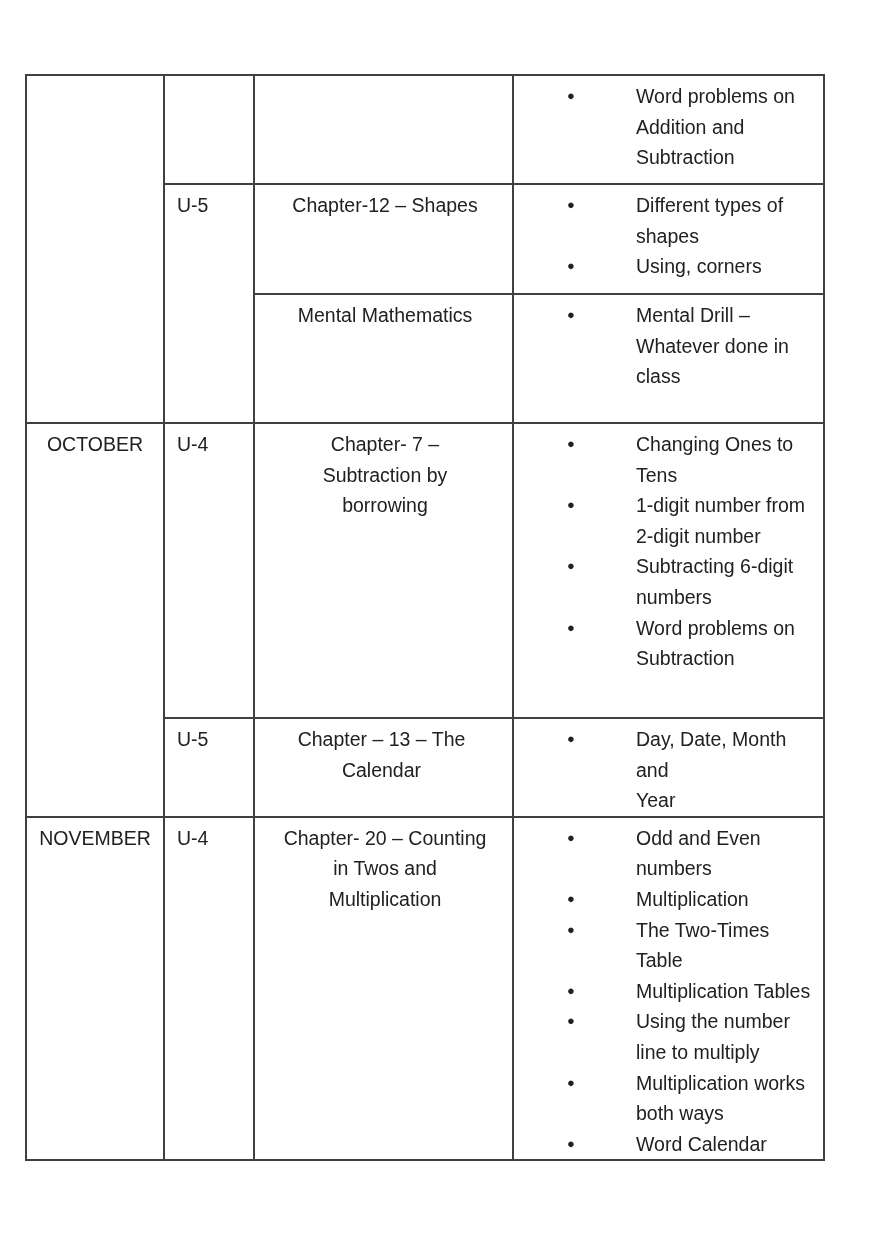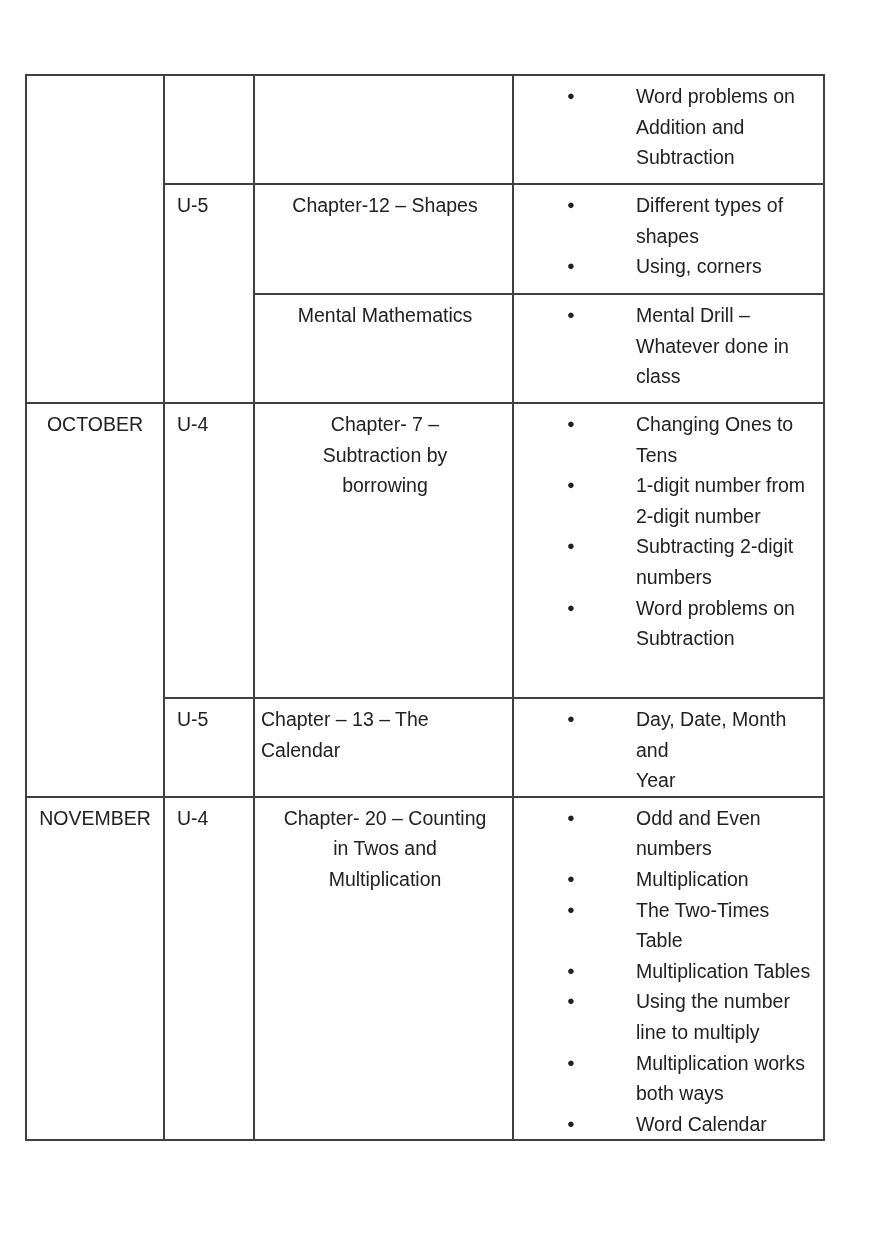--- a/index.html
+++ b/index.html
@@ -38,21 +38,21 @@
   }
   td.unit-cell {
     padding: 5px 2px 0 12px;
   }
   td.chapter-cell {
     padding: 5px 8px 0 11px;
     white-space: pre-line;
     text-align: center;
   }
   td.chapter-cell.center {
-    text-align: left;
+    text-align: center;
     padding-left: 6px;
     padding-right: 10px;
   }
   td.topics-cell {
     padding: 5px 10px 0 50px;
   }
   .topic {
     display: flex;
     align-items: flex-start;
   }
@@ -103,21 +103,21 @@
           <span class="topic-text">Different types of
 shapes</span>
         </div>
         <div class="topic">
           <span class="topic-bullet">●</span>
           <span class="topic-text">Using, corners</span>
         </div>
       </td>
     </tr>
 
-    <tr style="height:109px">
+    <tr style="height:129px">
       <td class="chapter-cell">Mental Mathematics</td>
       <td class="topics-cell">
         <div class="topic">
           <span class="topic-bullet">●</span>
           <span class="topic-text">Mental Drill –
 Whatever done in
 class</span>
         </div>
       </td>
     </tr>
@@ -134,21 +134,21 @@
           <span class="topic-text">Changing Ones to
 Tens</span>
         </div>
         <div class="topic">
           <span class="topic-bullet">●</span>
           <span class="topic-text">1-digit number from
 2-digit number</span>
         </div>
         <div class="topic">
           <span class="topic-bullet">●</span>
-          <span class="topic-text">Subtracting 2-digit
+          <span class="topic-text">Subtracting 6-digit
 numbers</span>
         </div>
         <div class="topic">
           <span class="topic-bullet">●</span>
           <span class="topic-text">Word problems on
 Subtraction</span>
         </div>
       </td>
     </tr>
 

